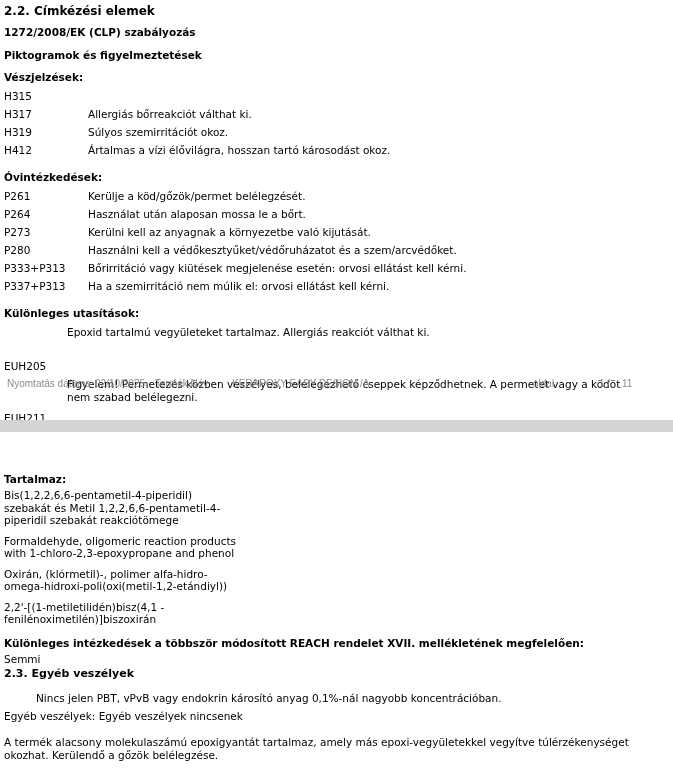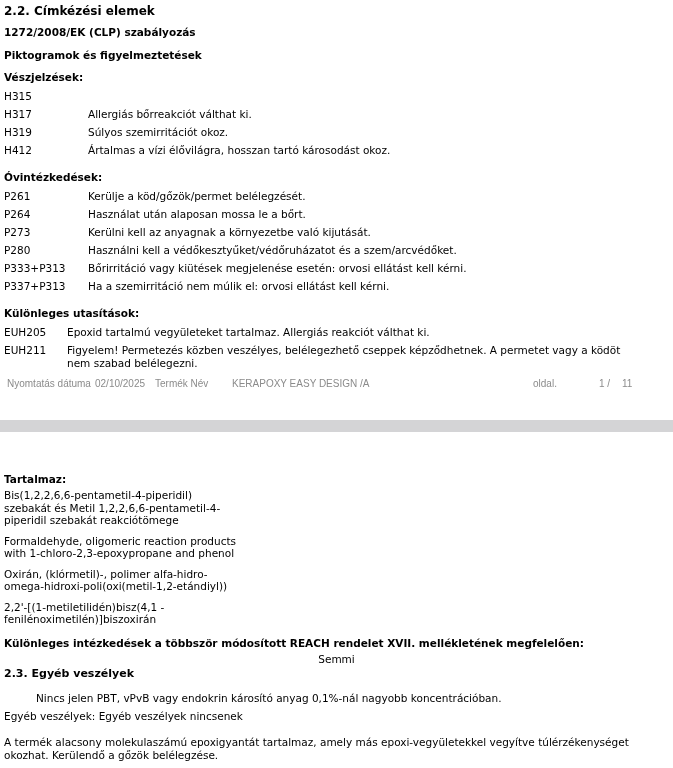--- a/index.html
+++ b/index.html
@@ -21,21 +21,21 @@
 
   .pictogram-block { margin:2px 0 0 0; }
   .pictogram-block svg { display:block; }
   .signal-word { margin:1px 0 0 0; font-size:10.5px; }
 
   .stmt-row { display:flex; align-items:flex-start; height:18px; line-height:13px; }
   .stmt-row .code { width:84px; flex:0 0 84px; }
   .stmt-row .text { flex:1; }
 
   .euh-row { display:flex; align-items:flex-start; margin-bottom:5px; line-height:13px; }
-  .euh-row .code { width:63px; flex:0 0 63px; }
+  .euh-row .code { width:63px; flex:0 0 63px;margin-top:34px; }
   .euh-row .text { flex:1; max-width:566px; }
 
   .doc-footer {
     position:absolute; left:0; top:378px; width:673px; height:14px;
     font-family:"Liberation Sans", sans-serif; font-size:10px; color:#8b8b8b;
   }
   .doc-footer span { position:absolute; top:0; white-space:nowrap; }
   .f-print-label { left:7px; }
   .f-print-date  { left:95px; }
   .f-prod-label  { left:155px; }
@@ -46,21 +46,21 @@
 
   .page-separator {
     position:absolute; left:0; top:420px; width:673px; height:12px;
     background:#d4d4d6;
   }
 
   .page2 { position:absolute; left:4px; top:473px; width:665px; }
   .page2 .h-contains { font-size:10.5px; font-weight:bold; margin:0 0 4px 0; }
   .ingredient { line-height:12.5px; margin-bottom:8px; max-width:340px; }
   .h-reach { font-size:10.5px; font-weight:bold; line-height:13px; margin:11px 0 0 0; }
-  .reach-value { line-height:12px; margin-top:3px;text-align:center; }
+  .reach-value { line-height:12px; margin-top:3px; }
   .h-23 { font-size:11px; font-weight:bold; line-height:14px; margin-top:2px; }
   .pbt-line { margin-top:11px; padding-left:32px; line-height:12px; }
   .other-hazards { margin-top:6px; line-height:12px; }
   .note-paragraph { margin-top:14px; line-height:13px; }
 </style>
 </head>
 <body>
 
 <div class="sheet">
   <div class="content">

